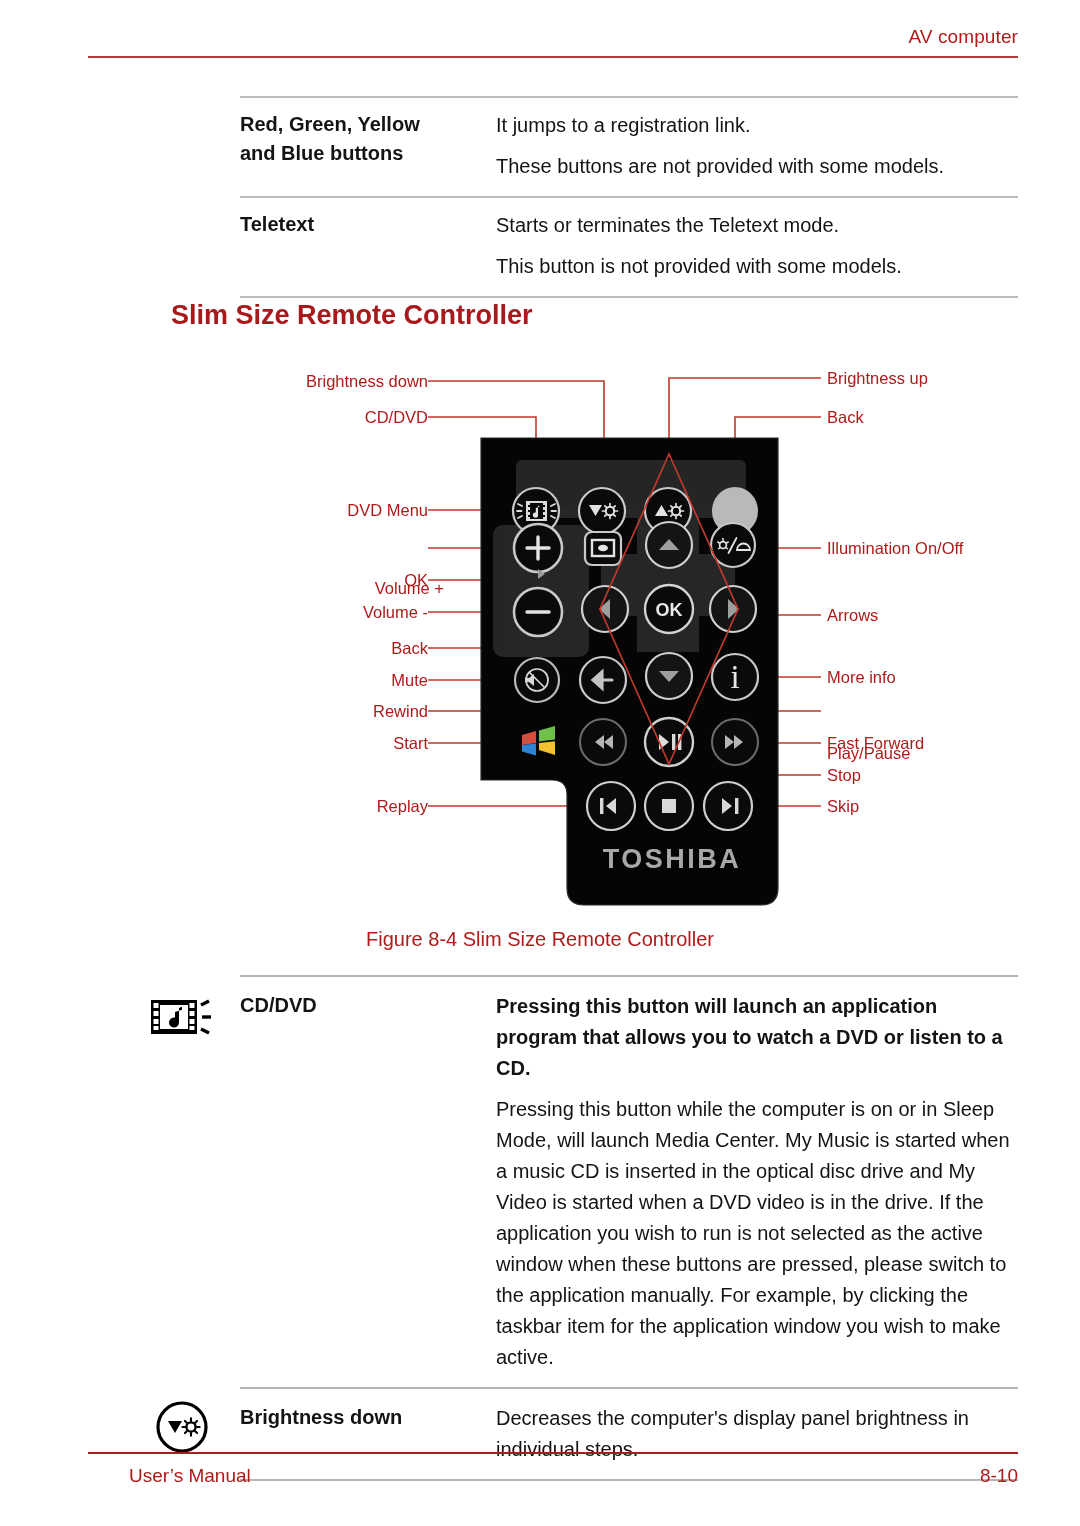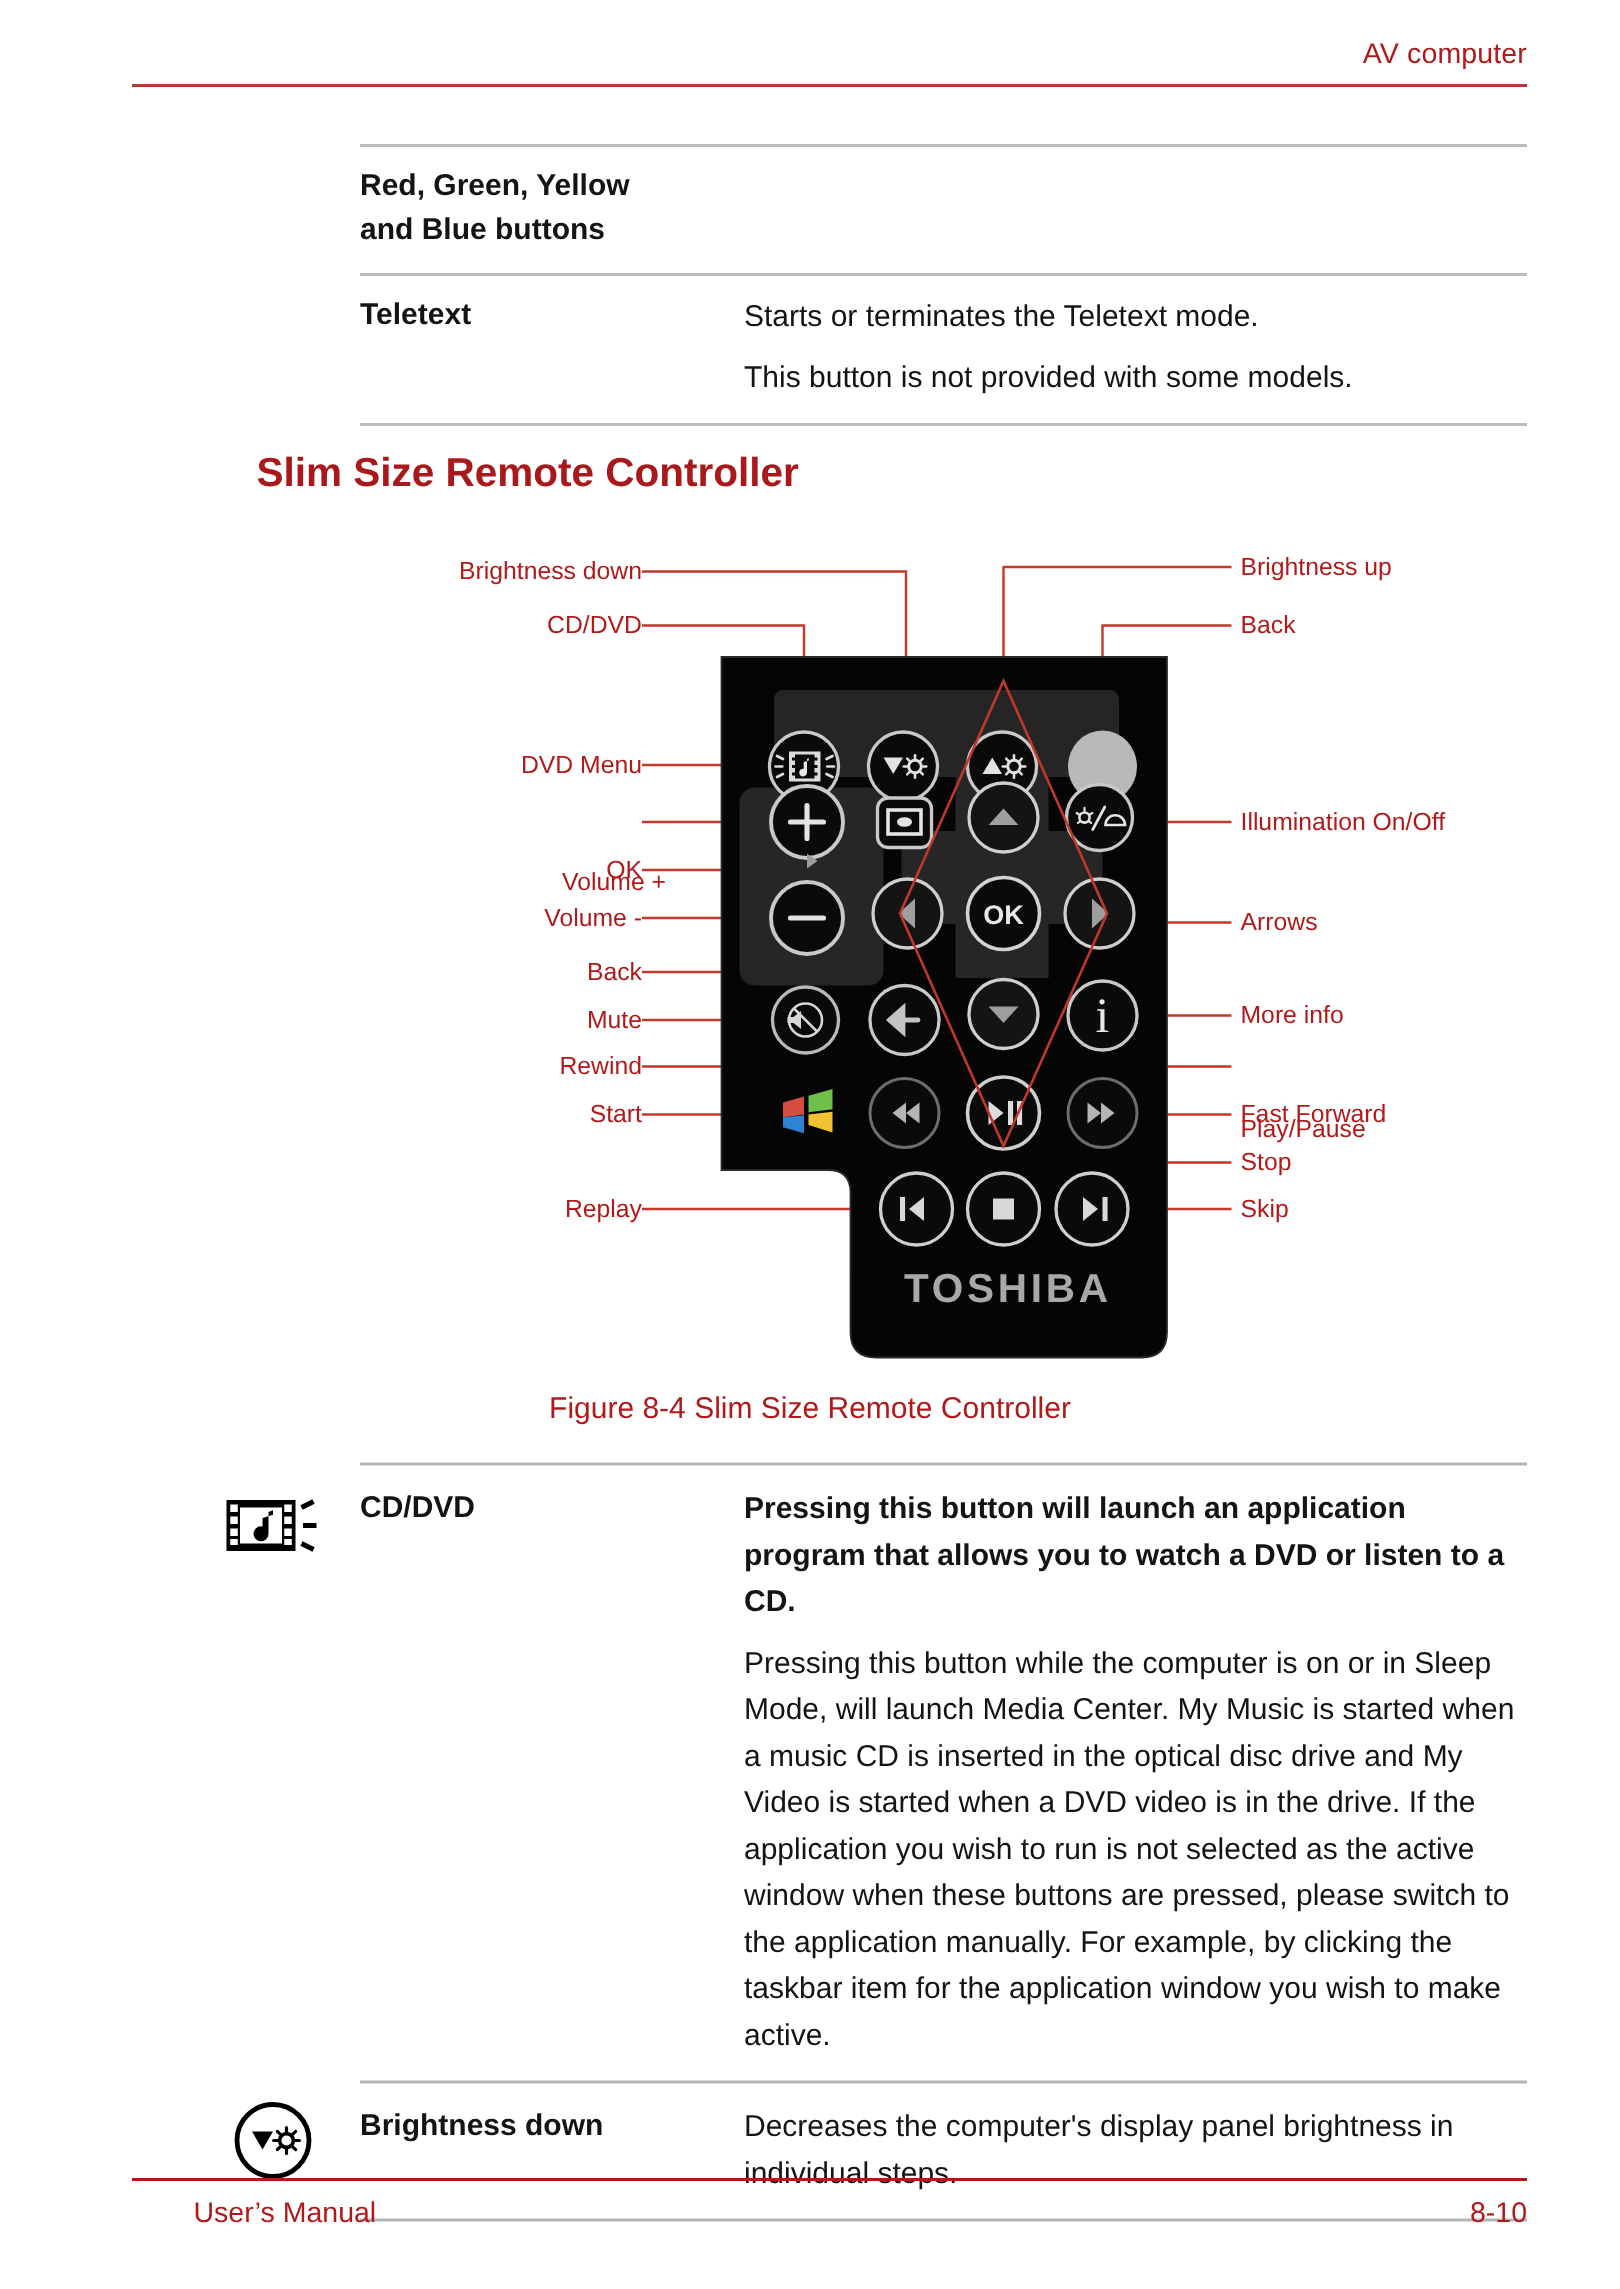--- a/index.html
+++ b/index.html
@@ -90,20 +90,24 @@
     <div class="hdr-rule"></div>
   </div>
 
   <div class="tbl" id="tbl-top">
     <div class="rule-gray"></div>
 
     <div class="trow">
       <div class="c1 cell-term">
         <div>Red, Green, Yellow</div>
         <div>and Blue buttons</div>
+      </div>
+      <div class="c2 cell-desc">
+        <p>It jumps to a registration link.</p>
+        <p>These buttons are not provided with some models.</p>
       </div>
     </div>
 
     <div class="rule-gray"></div>
 
     <div class="trow">
       <div class="c1 cell-term">
         <div>Teletext</div>
       </div>
       <div class="c2 cell-desc">

